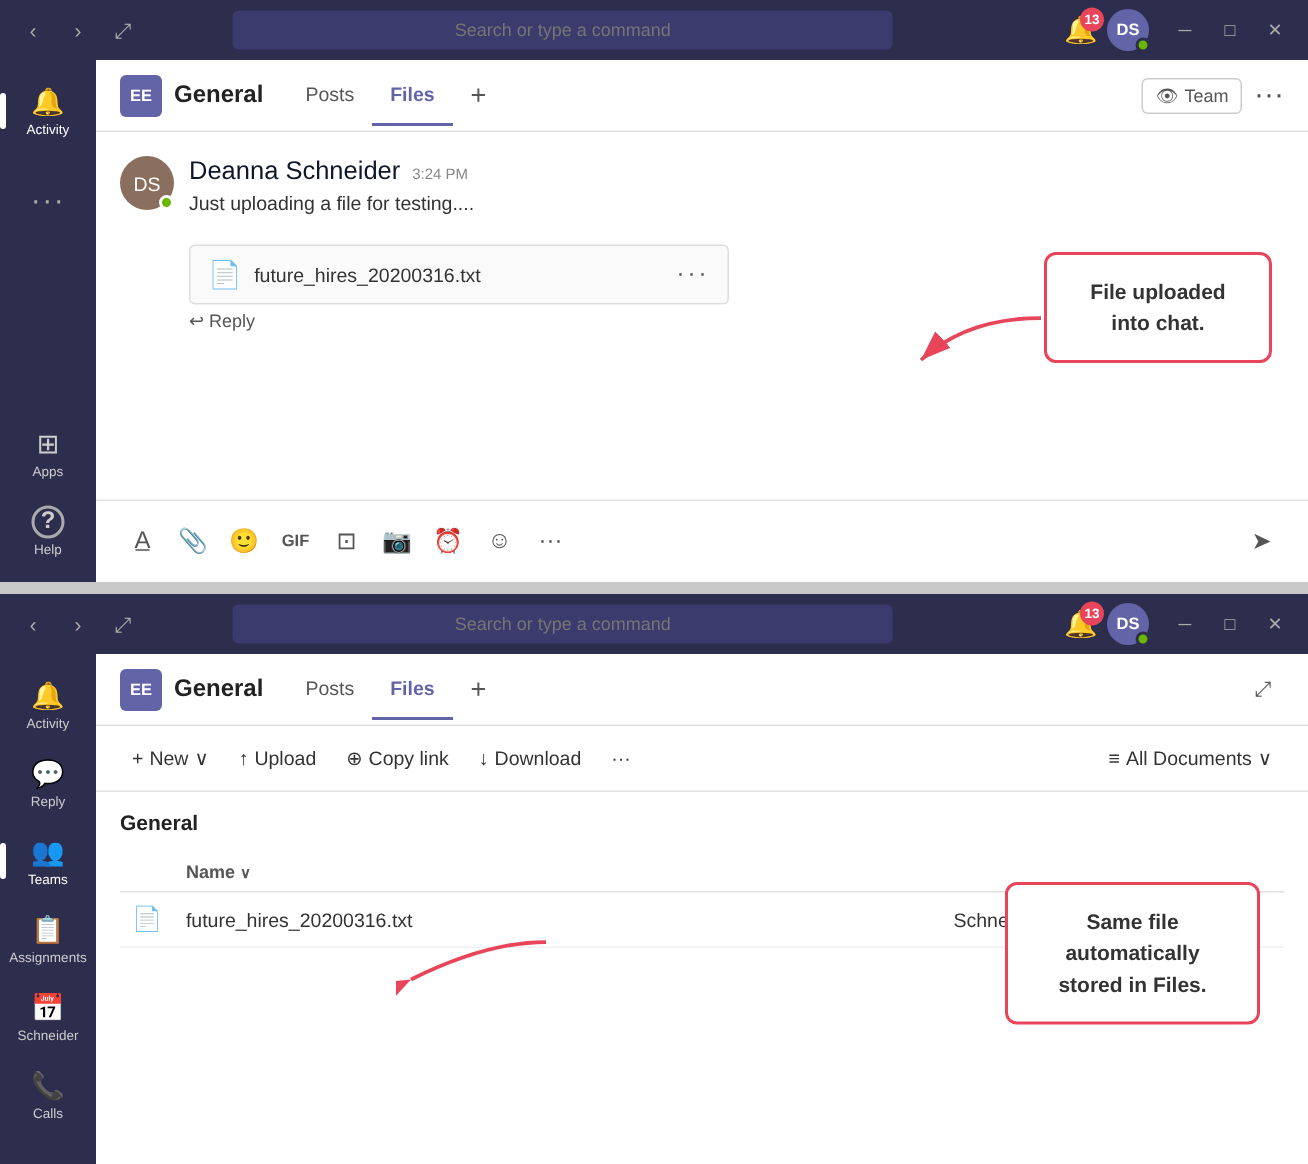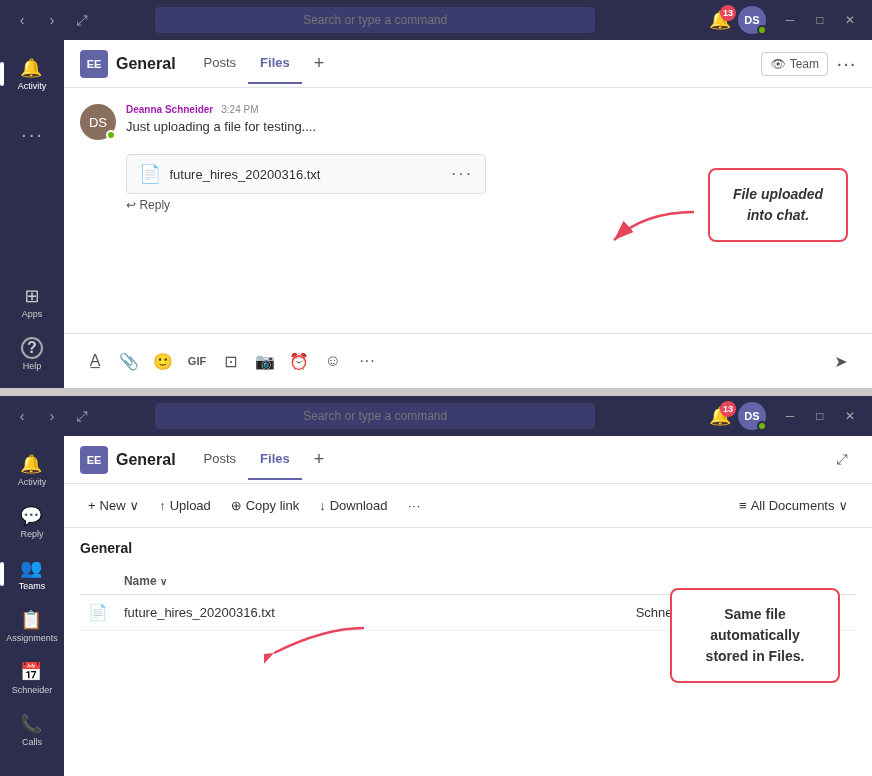--- a/index.html
+++ b/index.html
@@ -188,21 +188,21 @@
     .msg-avatar-status {
       width: 10px; height: 10px;
       background: #6bb700;
       border-radius: 50%;
       position: absolute;
       bottom: 0; right: 0;
       border: 2px solid #fff;
     }
     .msg-content { flex: 1; }
     .msg-header { display: flex; align-items: baseline; gap: 8px; margin-bottom: 4px; }
-    .msg-author { font-size: 10px; font-weight: 700; color: #a21caf; }
+    .msg-author { font-size: 17px; font-weight: 400; color: #0f172a; }
     .msg-time { font-size: 10px; color: #888; }
     .msg-text { font-size: 13px; color: #333; margin-bottom: 20px; }
     .file-attachment {
       border: 1px solid #ddd;
       border-radius: 4px;
       padding: 8px 12px;
       display: flex;
       align-items: center;
       gap: 8px;
       background: #fafafa;
@@ -224,24 +224,23 @@
       right: 24px;
       top: 80px;
       background: #fff;
       border: 2px solid #e8445a;
       border-radius: 8px;
       padding: 14px 20px;
       font-size: 14px;
       font-weight: 600;
       color: #333;
       text-align: center;
-      width: 140px;
+      width: 152px;
       line-height: 1.5;
       z-index: 10;
-      font-style: italic;
     }
     .callout-arrow {
       position: absolute;
       right: 168px;
       top: 114px;
       z-index: 10;
     }
 
     
     .compose-area {

